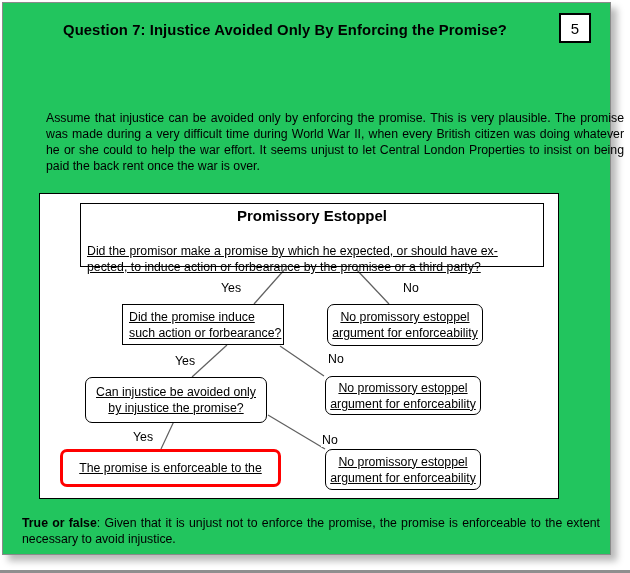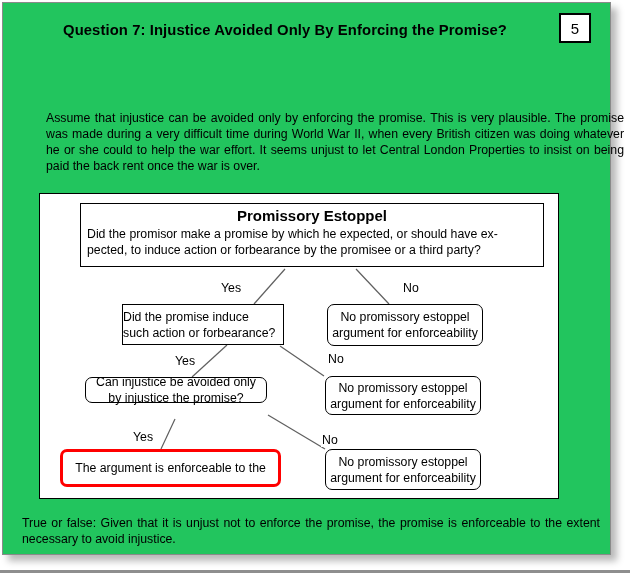--- a/index.html
+++ b/index.html
@@ -46,72 +46,73 @@
   .para {
     position: absolute;
     left: 19px; width: 578px;
     font-size: 12.3px;
     line-height: 16px;
     text-align: justify;
   }
   .p1 { top: 59px; }
   .p2 { top: 107px; margin-left: 24px; }
   .footer { top: 512px; }
-  .footer b { font-weight: normal; }
+  .footer b { font-weight: bold; }
   .chart {
     position: absolute;
     left: 36px; top: 190px;
     width: 520px; height: 306px;
     border: 1px solid #000;
     background: #fff;
     font-size: 12.3px;
   }
   .connectors {
     position: absolute; left: 0; top: 0;
     width: 520px; height: 306px;
     pointer-events: none;
   }
   .connectors line { stroke: #5f5f5f; stroke-width: 1.2; }
   .node {
     position: absolute;
     border: 1px solid #000;
     background: #fff;
     line-height: 16px;
   }
-  .node span { display: block; white-space: nowrap; }
+  .node span { display: block; white-space: nowrap; text-decoration: underline; }
   .root {
     left: 40px; top: 9px;
     width: 464px; height: 64px;
     padding: 2px 6px 0 6px;
   }
   .node-title {
     text-align: center;
     font-weight: bold;
     font-size: 15px;
     line-height: 19px;
-    margin-bottom: 1px;
+    margin-bottom: 18px;
   }
   .induce {
     left: 82px; top: 110px;
     width: 162px; height: 41px;
+    padding-left: 6px;
     display: flex; flex-direction: column; justify-content: center;
   }
   .centered {
     display: flex; flex-direction: column;
     justify-content: center; align-items: center;
     text-align: center;
     border-radius: 7px;
   }
   .noBox  { width: 156px; }
   .no1    { left: 287px; top: 110px; height: 42px; }
   .no2    { left: 285px; top: 182px; height: 39px; }
   .no3    { left: 285px; top: 255px; height: 41px; }
   .injustice {
     left: 45px; top: 183px;
-    width: 182px; height: 26px;
+    width: 182px; height: 46px;
   }
   .redBox {
     left: 20px; top: 255px;
     width: 221px; height: 38px;
     border-width: 3px;
     border-color: #ff0000;
   }
   .edge-label {
     position: absolute;
     font-size: 12.3px;
@@ -179,21 +180,21 @@
 
       <div class="node noBox no2 centered">
         <span>No promissory estoppel</span>
         <span>argument for enforceability</span>
       </div>
 
       <div class="edge-label yes3">Yes</div>
       <div class="edge-label no3l">No</div>
 
       <div class="node redBox centered" style="border-color: rgb(255, 0, 0);">
-        <span>The argument is enforceable to the</span>
+        <span>The promise is enforceable to the</span>
       </div>
 
       <div class="node noBox no3 centered">
         <span>No promissory estoppel</span>
         <span>argument for enforceability</span>
       </div>
 
     </div>
 
     <p class="para footer"><b>True or false</b><span>: Given that it is unjust not to enforce the promise, the promise is enforceable to the extent necessary to avoid injustice.</span></p>

